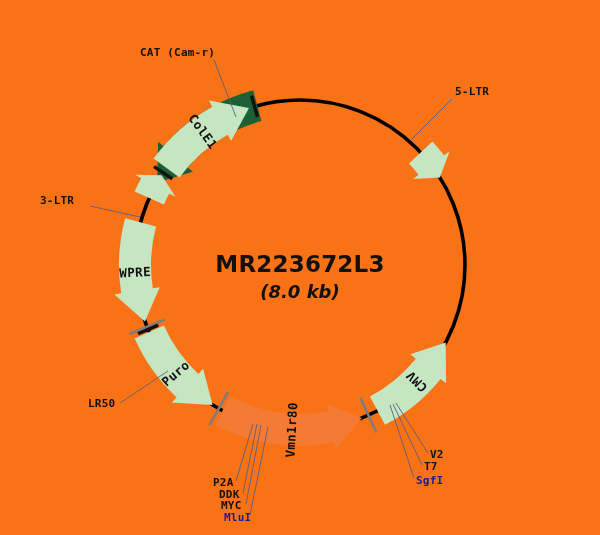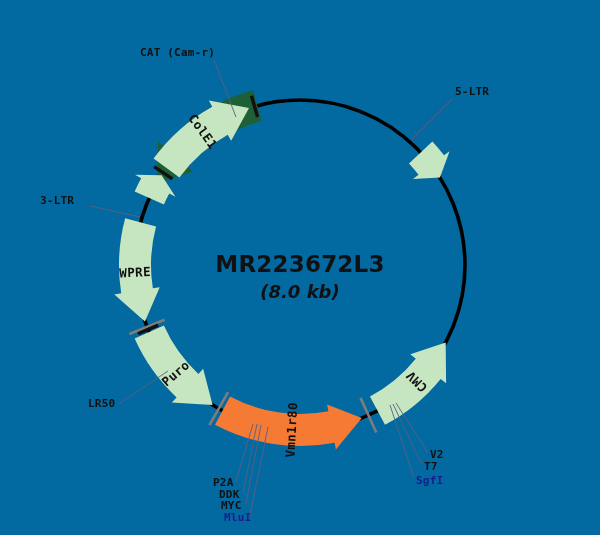--- a/index.html
+++ b/index.html
@@ -10,21 +10,21 @@
   body {
     width: 600px;
     height: 535px;
     font-family: "DejaVu Sans Mono", monospace;
     overflow: hidden;
   }
   #plasmid-root {
     position: relative;
     width: 600px;
     height: 535px;
-    background: #0369a1;
+    background: #f97316;
   }
   svg.map {
     position: absolute;
     left: 0;
     top: 0;
     width: 600px;
     height: 535px;
   }
   .backbone {
     fill: none;

